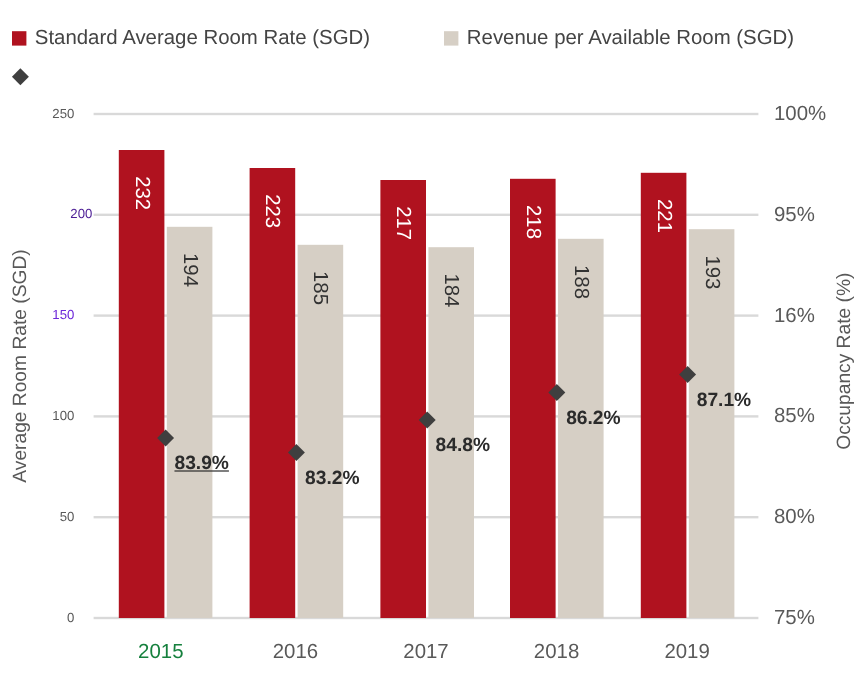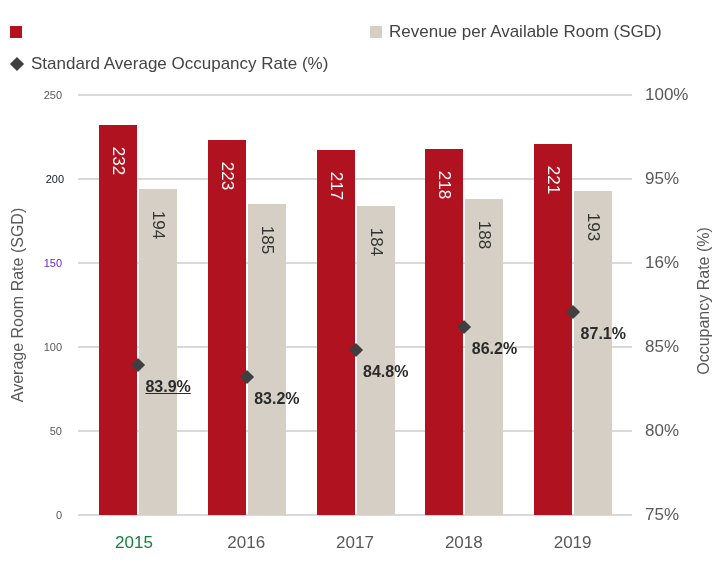--- a/index.html
+++ b/index.html
@@ -21,48 +21,48 @@
   .xtick{position:absolute;font-size:17px;color:#595959;transform:translateX(-50%);}
   .axis-title{position:absolute;font-size:16px;color:#595959;white-space:nowrap;transform:translate(-50%,-50%) rotate(-90deg);}
 </style>
 </head>
 <body>
 
 <div class="chart">
 
   <div class="legend-item" style="left:10px;top:21px;">
     <span class="swatch" id="swatch-room-rate" style="background: rgb(176, 18, 31);"></span>
+    <span class="legend-label">Standard Average Room Rate (SGD)</span>
   </div>
   <div class="legend-item" style="left:370px;top:21px;">
     <span class="swatch" id="swatch-revpar" style="background: rgb(214, 207, 197);"></span>
     <span class="legend-label">Revenue per Available Room (SGD)</span>
   </div>
   <div class="legend-item" style="left:10px;top:53px;">
     <span class="diamond-swatch" id="swatch-occupancy" style="background: rgb(63, 63, 63);"></span>
-    <span class="legend-label">Standard Average Occupancy Rate (%)</span>
   </div>
 
   <div class="axis-title" style="left:18px;top:305px;">Average Room Rate (SGD)</div>
   <div class="axis-title" style="left:704px;top:301px;">Occupancy Rate (%)</div>
 
   <div id="plot-layer">
       <div class="gridline" style="left: 78px; top: 514px; width: 554px; background: rgb(217, 217, 217);"></div>
       <div class="ytick-left" style="left: 10px; top: 515px; color: rgb(89, 89, 89);">0</div>
       <div class="ytick-right" style="left: 645px; top: 515px; color: rgb(89, 89, 89);">75%</div>
       <div class="gridline" style="left: 78px; top: 430px; width: 554px; background: rgb(217, 217, 217);"></div>
       <div class="ytick-left" style="left: 10px; top: 431px; color: rgb(89, 89, 89);">50</div>
       <div class="ytick-right" style="left: 645px; top: 431px; color: rgb(89, 89, 89);">80%</div>
       <div class="gridline" style="left: 78px; top: 346px; width: 554px; background: rgb(217, 217, 217);"></div>
       <div class="ytick-left" style="left: 10px; top: 347px; color: rgb(89, 89, 89);">100</div>
       <div class="ytick-right" style="left: 645px; top: 347px; color: rgb(89, 89, 89);">85%</div>
       <div class="gridline" style="left: 78px; top: 262px; width: 554px; background: rgb(217, 217, 217);"></div>
       <div class="ytick-left" style="left: 10px; top: 263px; color: #6d28d9;">150</div>
       <div class="ytick-right" style="left: 645px; top: 263px; color: rgb(89, 89, 89);">16%</div>
       <div class="gridline" style="left: 78px; top: 178px; width: 554px; background: rgb(217, 217, 217);"></div>
-      <div class="ytick-left" style="left: 12px; top: 179px; color: #0f172a;">200</div>
+      <div class="ytick-left" style="left: 25px; top: 179px; color: #4c1d95;">200</div>
       <div class="ytick-right" style="left: 645px; top: 179px; color: rgb(89, 89, 89);">95%</div>
       <div class="gridline" style="left: 78px; top: 94px; width: 554px; background: rgb(217, 217, 217);"></div>
       <div class="ytick-left" style="left: 10px; top: 95px; color: rgb(89, 89, 89);">250</div>
       <div class="ytick-right" style="left: 645px; top: 95px; color: rgb(89, 89, 89);">100%</div>
       <div class="bar" style="left: 99px; top: 125.24px; width: 38px; height: 389.76px; background: rgb(176, 18, 31);"></div>
       <div class="bar-label" style="left: 118px; top: 161.24px; color: rgb(255, 255, 255);">232</div>
       <div class="bar" style="left: 139px; top: 189.08px; width: 38px; height: 325.92px; background: rgb(214, 207, 197);"></div>
       <div class="bar-label" style="left: 158px; top: 225.08px; color: rgb(51, 51, 51);">194</div>
       <div class="marker" style="left: 137.9px; top: 365.48px; background: rgb(63, 63, 63);"></div>
       <div class="point-label" style="left: 145.4px; top: 378.48px; color: rgb(43, 43, 43); text-decoration: underline;">83.9%</div>

